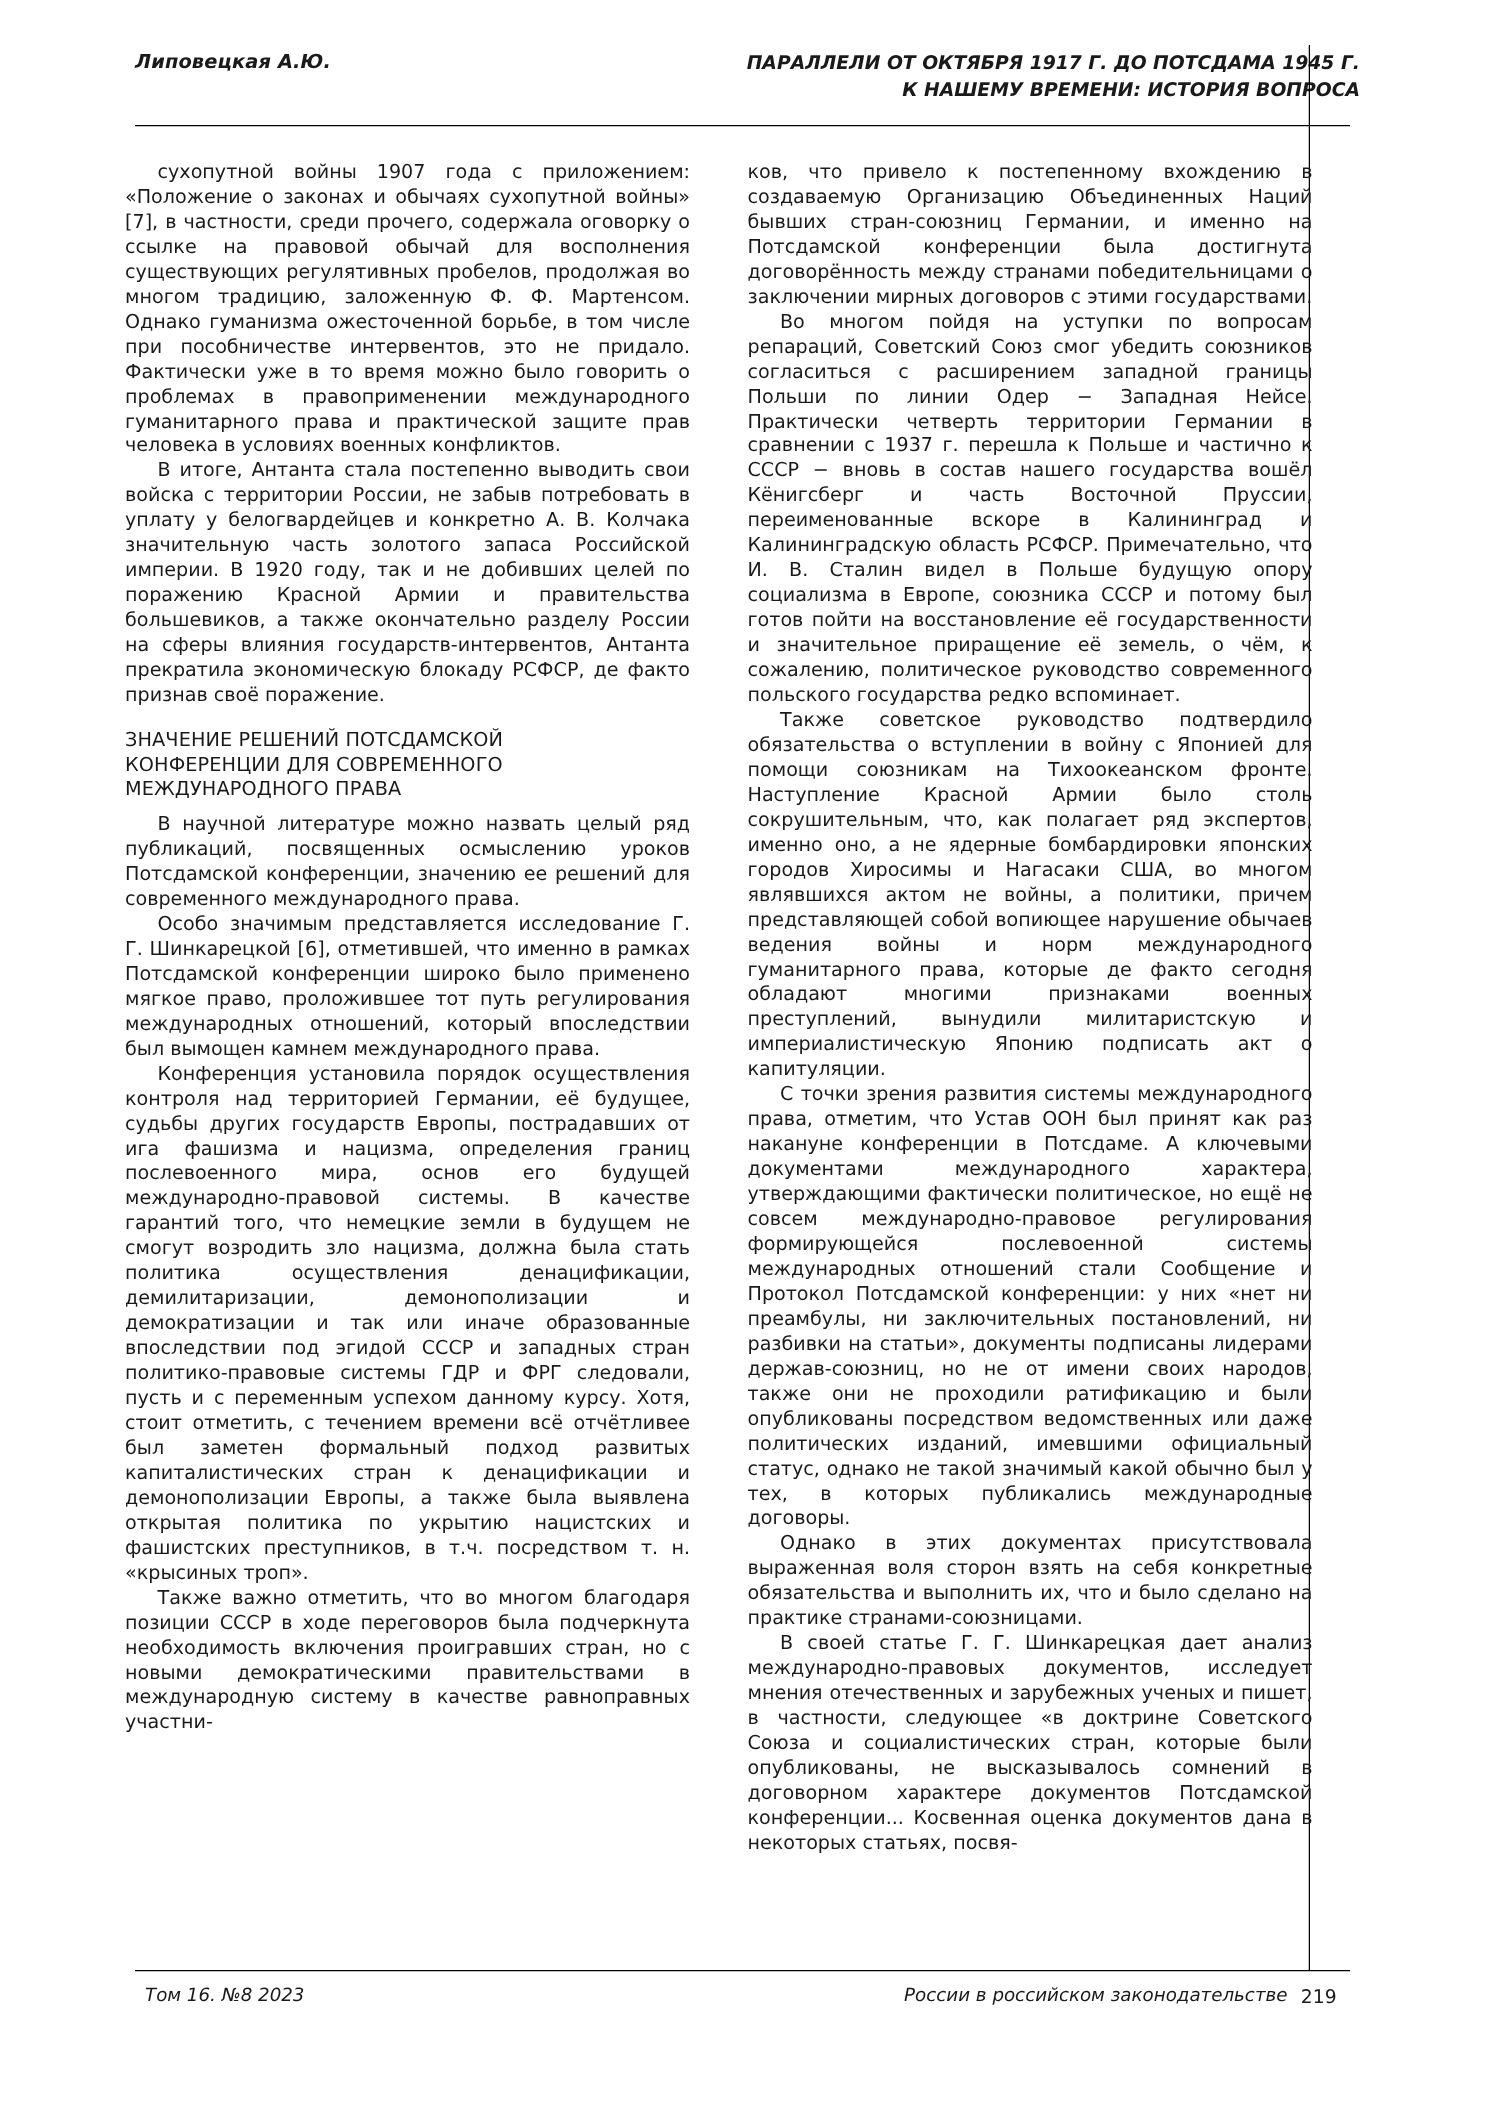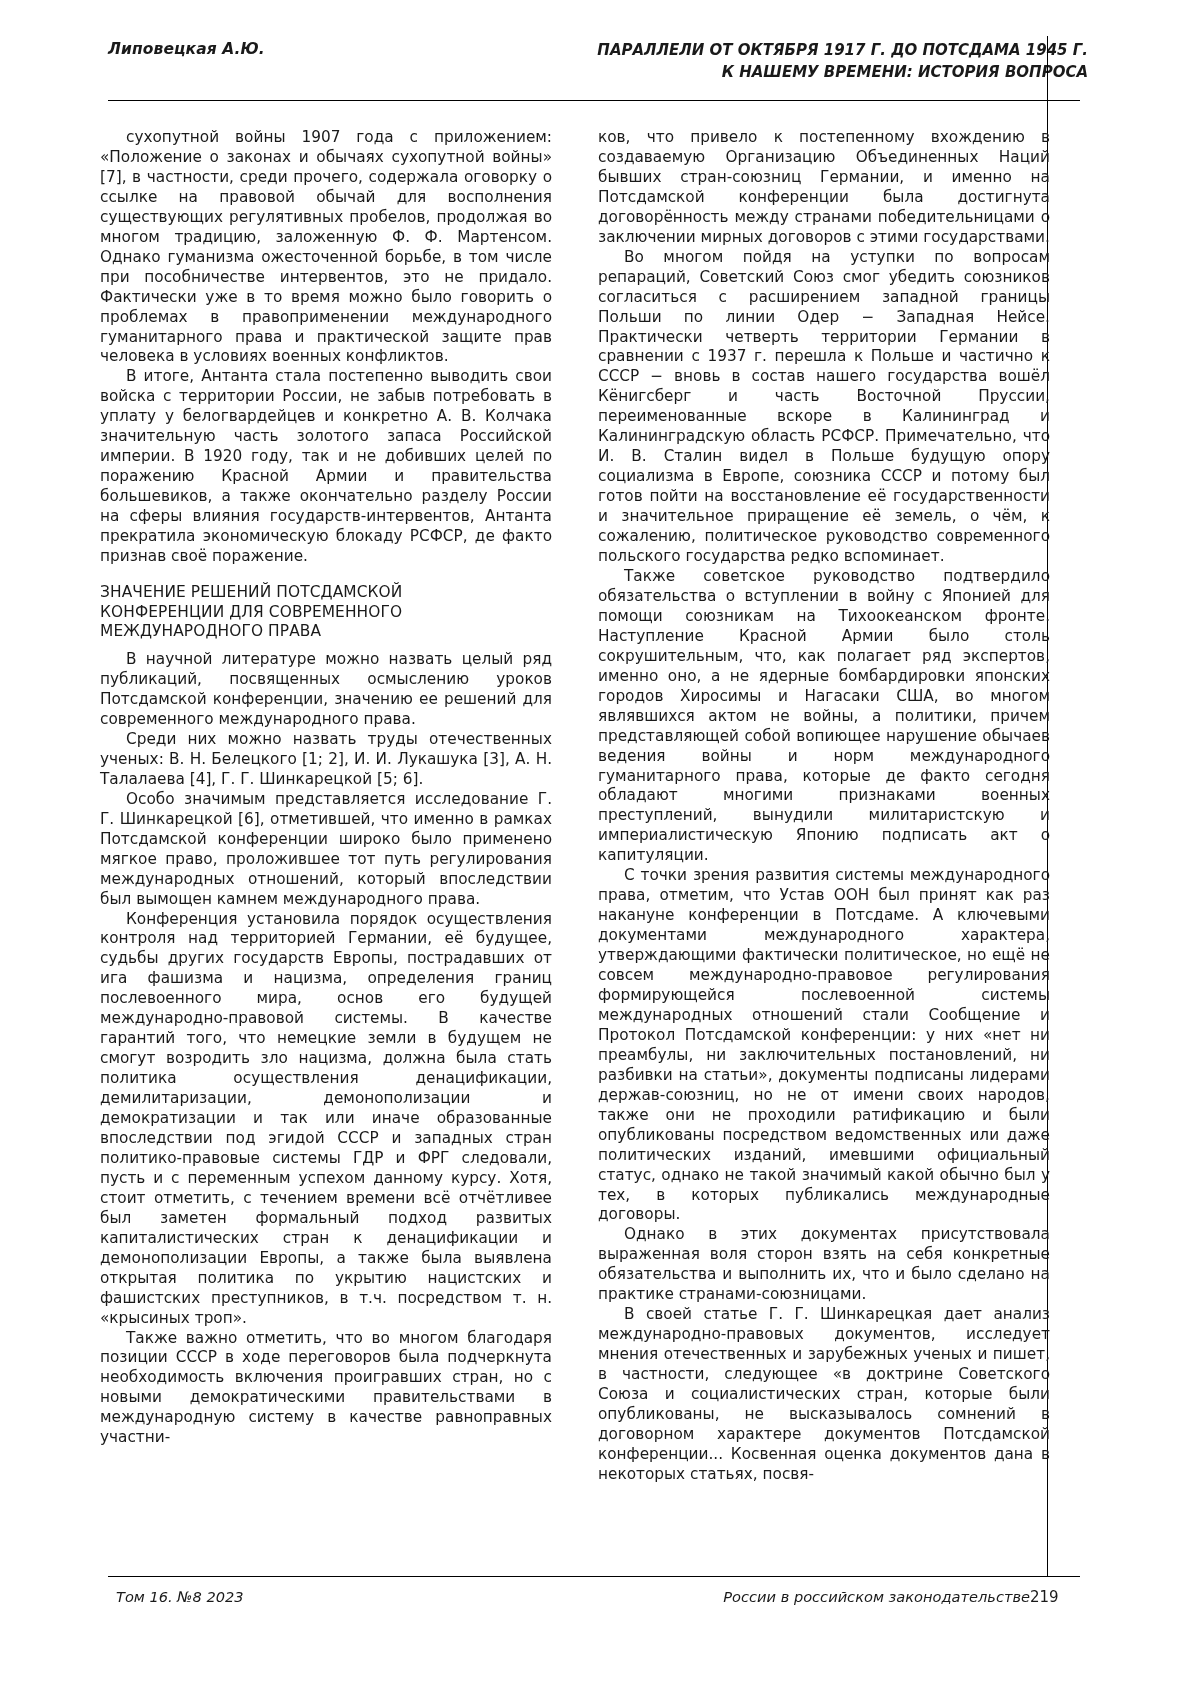--- a/index.html
+++ b/index.html
@@ -126,21 +126,21 @@
     padding-left: 8px;
     white-space: nowrap;
   }
   .footer-journal {
     flex: 1;
     text-align: right;
     white-space: nowrap;
   }
   .footer-page {
     width: 50px;
-    text-align: left;
+    text-align: center;
     font-style: normal;
     font-size: 15px;
   }
 </style>
 </head>
 <body>
 
 <div class="page">
 
   <div class="header">
@@ -162,21 +162,20 @@
       <p>сухопутной войны 1907 года с приложением: «Положение о законах и обычаях сухопутной войны» [7], в частности, среди прочего, содержала оговорку о ссылке на правовой обычай для восполнения существующих регулятивных пробелов, продолжая во многом традицию, заложенную Ф. Ф. Мартенсом. Однако гуманизма ожесточенной борьбе, в том числе при пособничестве интервентов, это не придало. Фактически уже в то время можно было говорить о проблемах в правоприменении международного гуманитарного права и практической защите прав человека в условиях военных конфликтов.</p>
       <p>В итоге, Антанта стала постепенно выводить свои войска с территории России, не забыв потребовать в уплату у белогвардейцев и конкретно А. В. Колчака значительную часть золотого запаса Российской империи. В 1920 году, так и не добивших целей по поражению Красной Армии и правительства большевиков, а также окончательно разделу России на сферы влияния государств-интервентов, Антанта прекратила экономическую блокаду РСФСР, де факто признав своё поражение.</p>
 
       <h2 class="section-title">
         <span>ЗНАЧЕНИЕ РЕШЕНИЙ ПОТСДАМСКОЙ</span><br>
         <span>КОНФЕРЕНЦИИ ДЛЯ СОВРЕМЕННОГО</span><br>
         <span>МЕЖДУНАРОДНОГО ПРАВА</span>
       </h2>
 
       <p>В научной литературе можно назвать целый ряд публикаций, посвященных осмыслению уроков Потсдамской конференции, значению ее решений для современного международного права.</p>
-      <p>Среди них можно назвать труды отечественных ученых: В. Н. Белецкого [1; 2], И. И. Лукашука [3], А. Н. Талалаева [4], Г. Г. Шинкарецкой [5; 6].</p>
       <p>Особо значимым представляется исследование Г. Г. Шинкарецкой [6], отметившей, что именно в рамках Потсдамской конференции широко было применено мягкое право, проложившее тот путь регулирования международных отношений, который впоследствии был вымощен камнем международного права.</p>
       <p>Конференция установила порядок осуществления контроля над территорией Германии, её будущее, судьбы других государств Европы, пострадавших от ига фашизма и нацизма, определения границ послевоенного мира, основ его будущей международно-правовой системы. В качестве гарантий того, что немецкие земли в будущем не смогут возродить зло нацизма, должна была стать политика осуществления денацификации, демилитаризации, демонополизации и демократизации и так или иначе образованные впоследствии под эгидой СССР и западных стран политико-правовые системы ГДР и ФРГ следовали, пусть и с переменным успехом данному курсу. Хотя, стоит отметить, с течением времени всё отчётливее был заметен формальный подход развитых капиталистических стран к денацификации и демонополизации Европы, а также была выявлена открытая политика по укрытию нацистских и фашистских преступников, в т.ч. посредством т. н. «крысиных троп».</p>
       <p>Также важно отметить, что во многом благодаря позиции СССР в ходе переговоров была подчеркнута необходимость включения проигравших стран, но с новыми демократическими правительствами в международную систему в качестве равноправных участни-</p>
     </div>
 
     <div class="col">
       <p class="noindent">ков, что привело к постепенному вхождению в создаваемую Организацию Объединенных Наций бывших стран-союзниц Германии, и именно на Потсдамской конференции была достигнута договорённость между странами победительницами о заключении мирных договоров с этими государствами.</p>
       <p>Во многом пойдя на уступки по вопросам репараций, Советский Союз смог убедить союзников согласиться с расширением западной границы Польши по линии Одер − Западная Нейсе. Практически четверть территории Германии в сравнении с 1937 г. перешла к Польше и частично к СССР − вновь в состав нашего государства вошёл Кёнигсберг и часть Восточной Пруссии, переименованные вскоре в Калининград и Калининградскую область РСФСР. Примечательно, что И. В. Сталин видел в Польше будущую опору социализма в Европе, союзника СССР и потому был готов пойти на восстановление её государственности и значительное приращение её земель, о чём, к сожалению, политическое руководство современного польского государства редко вспоминает.</p>
       <p>Также советское руководство подтвердило обязательства о вступлении в войну с Японией для помощи союзникам на Тихоокеанском фронте. Наступление Красной Армии было столь сокрушительным, что, как полагает ряд экспертов, именно оно, а не ядерные бомбардировки японских городов Хиросимы и Нагасаки США, во многом являвшихся актом не войны, а политики, причем представляющей собой вопиющее нарушение обычаев ведения войны и норм международного гуманитарного права, которые де факто сегодня обладают многими признаками военных преступлений, вынудили милитаристскую и империалистическую Японию подписать акт о капитуляции.</p>
       <p>С точки зрения развития системы международного права, отметим, что Устав ООН был принят как раз накануне конференции в Потсдаме. А ключевыми документами международного характера, утверждающими фактически политическое, но ещё не совсем международно-правовое регулирования формирующейся послевоенной системы международных отношений стали Сообщение и Протокол Потсдамской конференции: у них «нет ни преамбулы, ни заключительных постановлений, ни разбивки на статьи», документы подписаны лидерами держав-союзниц, но не от имени своих народов, также они не проходили ратификацию и были опубликованы посредством ведомственных или даже политических изданий, имевшими официальный статус, однако не такой значимый какой обычно был у тех, в которых публикались международные договоры.</p>

